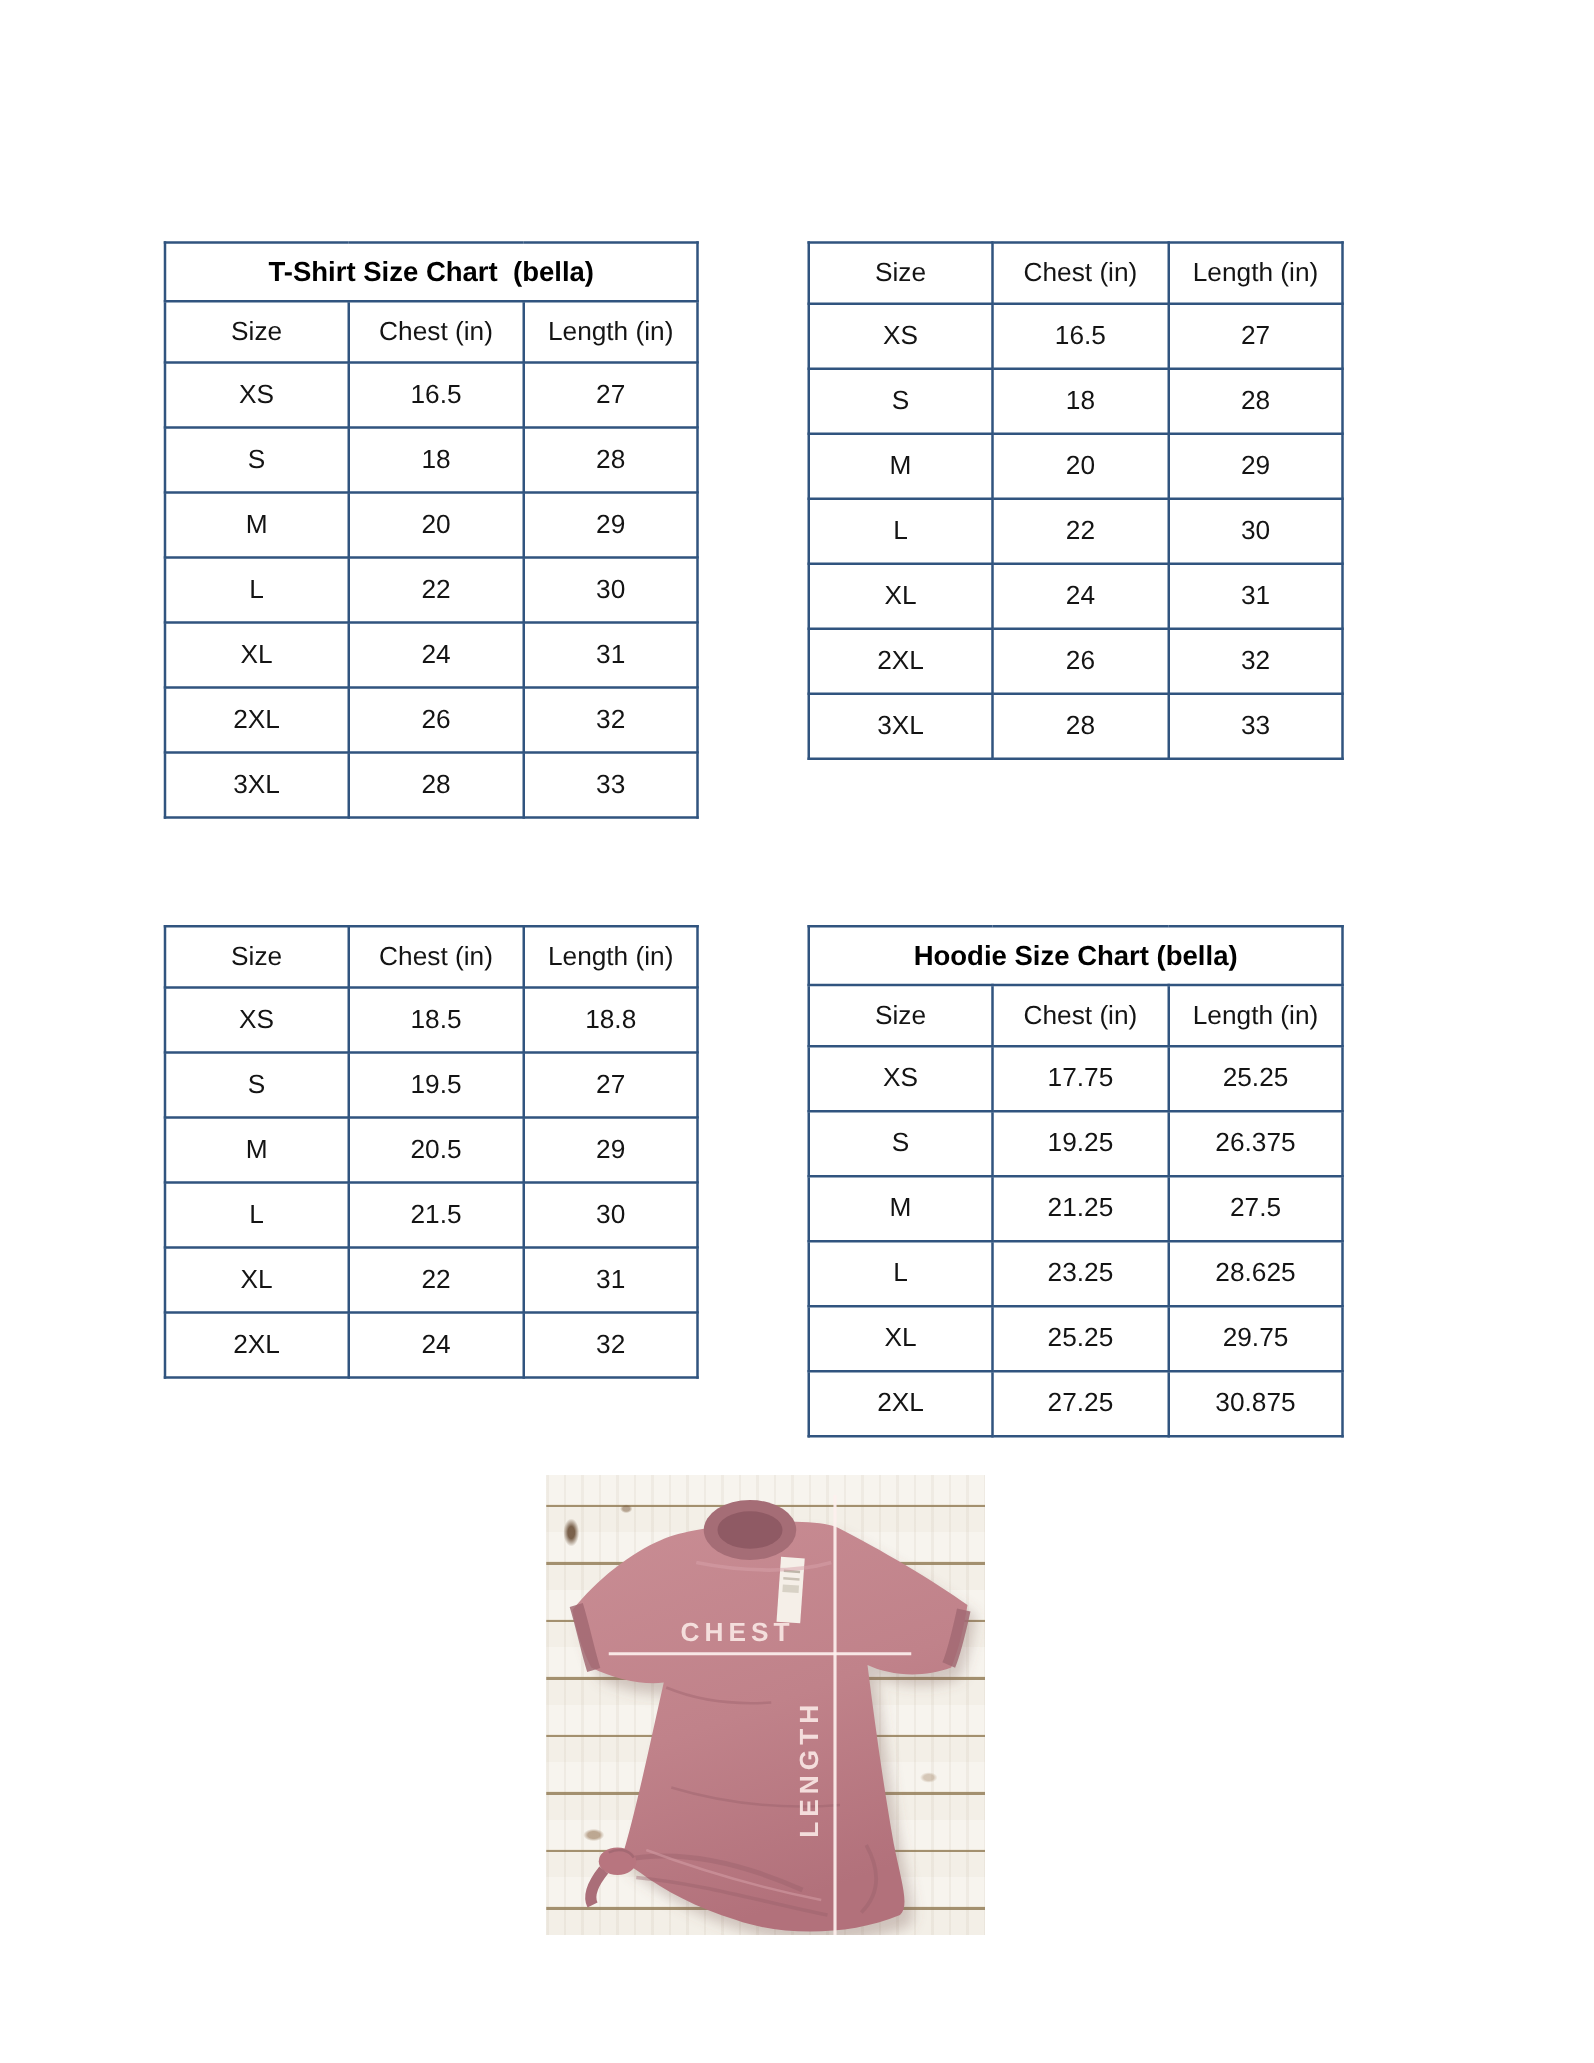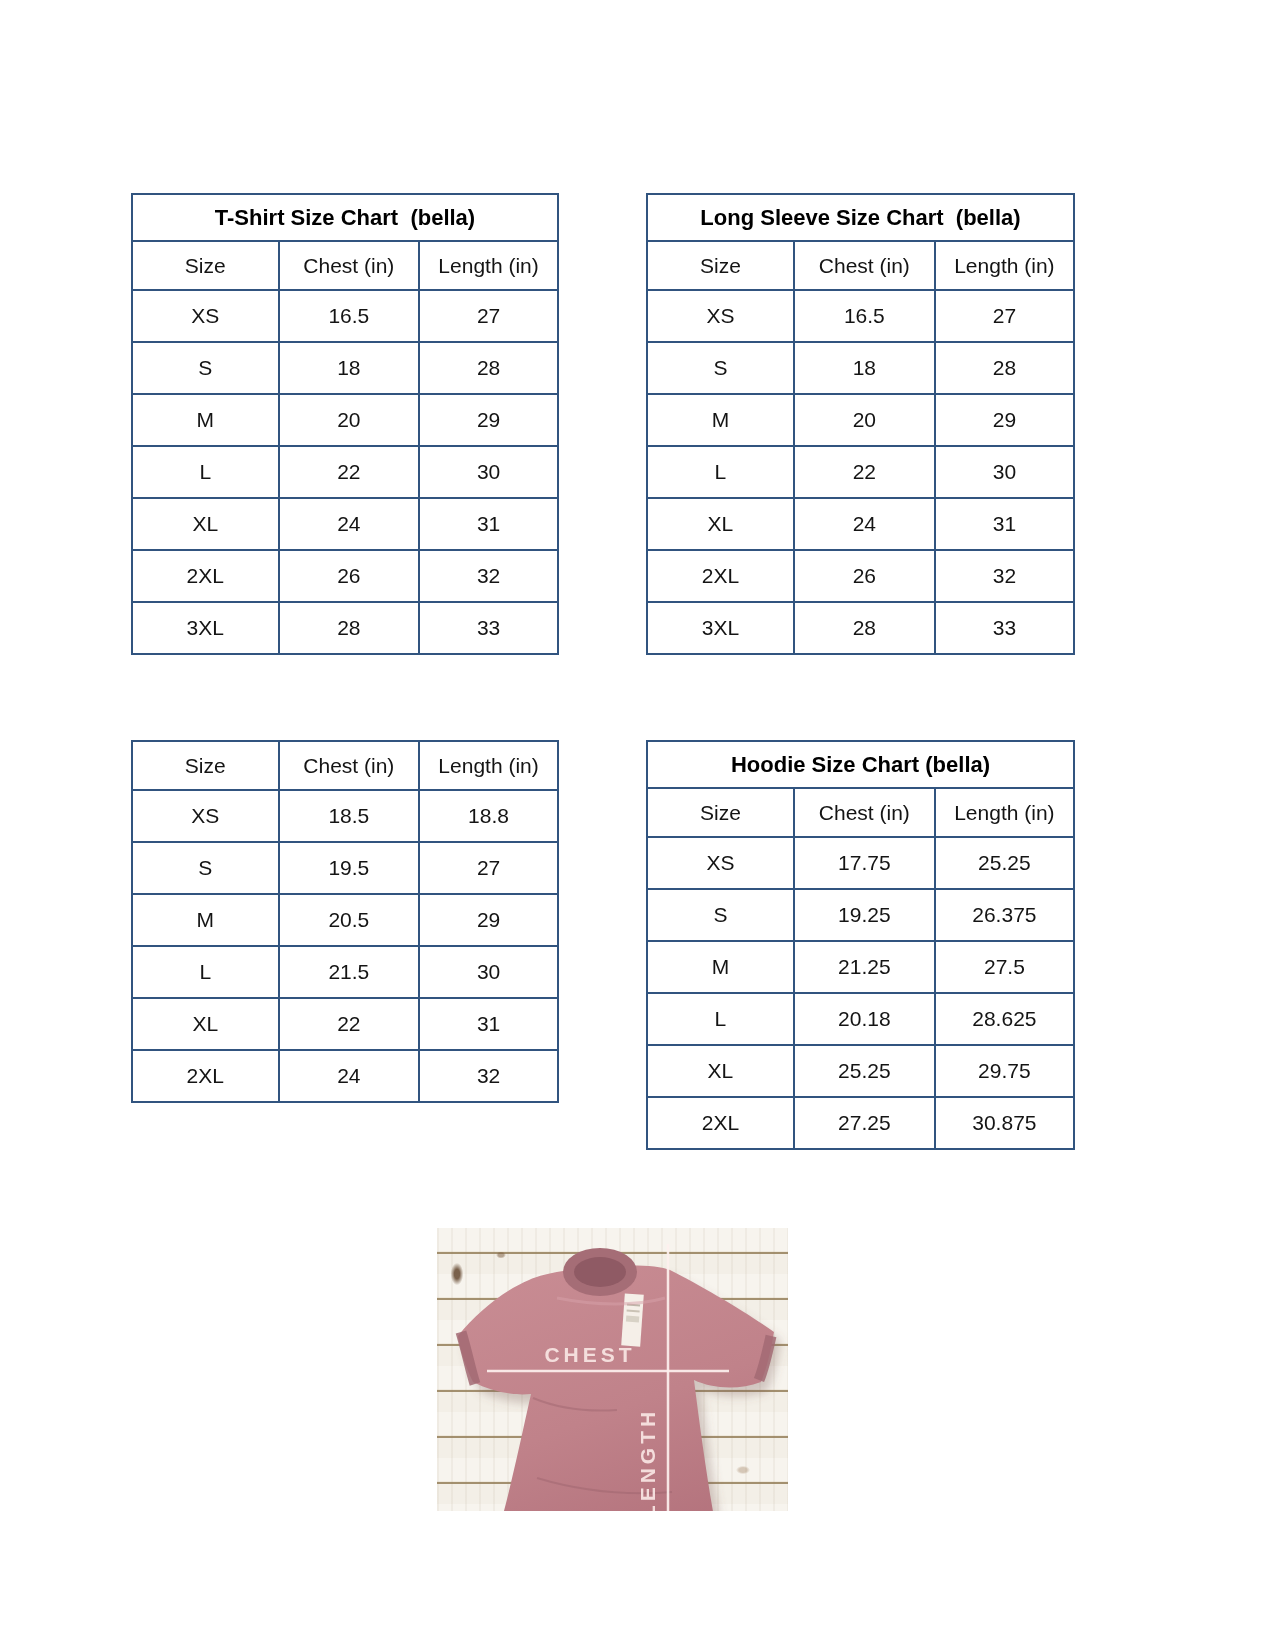--- a/index.html
+++ b/index.html
@@ -14,21 +14,21 @@
   .chart .header-row th{font-size:21px;height:47px;text-align:center;}
   .chart tbody tr.data-row td{font-size:21px;height:50px;}
   col.c1{width:34.4%;} col.c2{width:33%;} col.c3{width:32.6%;}
 
   #table-tshirt    {left:131px;top:193px;width:428px;}
   #table-longsleeve{left:646px;top:193px;width:429px;}
   #table-sweatshirt{left:131px;top:740px;width:428px;}
   #table-hoodie    {left:646px;top:740px;width:429px;border-radius:25px;}
 
   
-  #photo{position:absolute;left:437px;top:1228px;width:351px;height:283px;overflow:hidden;
+  #photo{position:absolute;left:437px;top:1180px;width:351px;height:368px;overflow:hidden;
     background-color:#f6f3ed;
     background-image:
       radial-gradient(ellipse 9px 16px at 20px 46px,  rgba(100,72,48,.85) 0 30%, rgba(100,72,48,0) 70%),
       radial-gradient(ellipse 7px 5px  at 64px 27px,  rgba(120,88,58,.5)  0 40%, rgba(120,88,58,0) 70%),
       radial-gradient(ellipse 12px 7px at 38px 288px, rgba(140,104,70,.55)0 40%, rgba(140,104,70,0) 70%),
       radial-gradient(ellipse 10px 6px at 306px 242px,rgba(150,115,80,.35)0 40%, rgba(150,115,80,0) 70%),
       radial-gradient(ellipse 8px 5px  at 210px 340px,rgba(140,104,70,.3) 0 40%, rgba(140,104,70,0) 70%),
       repeating-linear-gradient(90deg, rgba(146,126,98,.08) 0 2px, rgba(0,0,0,0) 2px 14px),
       repeating-linear-gradient(180deg,#f7f4ee 0 23px,#efe9dd 23px 24px,#a3906f 24px 26px,#f3efe7 26px 46px);
   }
@@ -96,23 +96,20 @@
       </tbody>
   </table>
 
   <table class="chart" id="table-longsleeve">
     <colgroup>
         <col class="c1">
         <col class="c2">
         <col class="c3">
       </colgroup>
     <tbody>
-      <tr class="title-row">
-        <td colspan="3">Long Sleeve Size Chart  (bella)</td>
-      </tr>
     <tr class="header-row">
           <th>Size</th>
           <th>Chest (in)</th>
           <th>Length (in)</th>
         </tr>
         <tr class="data-row">
           <td>XS</td>
           <td>16.5</td>
           <td>27</td>
         </tr>
@@ -219,21 +216,21 @@
           <td>19.25</td>
           <td>26.375</td>
         </tr>
         <tr class="data-row">
           <td>M</td>
           <td>21.25</td>
           <td>27.5</td>
         </tr>
         <tr class="data-row">
           <td>L</td>
-          <td>20.18</td>
+          <td>23.25</td>
           <td>28.625</td>
         </tr>
         <tr class="data-row">
           <td>XL</td>
           <td>25.25</td>
           <td>29.75</td>
         </tr>
         <tr class="data-row">
           <td>2XL</td>
           <td>27.25</td>

